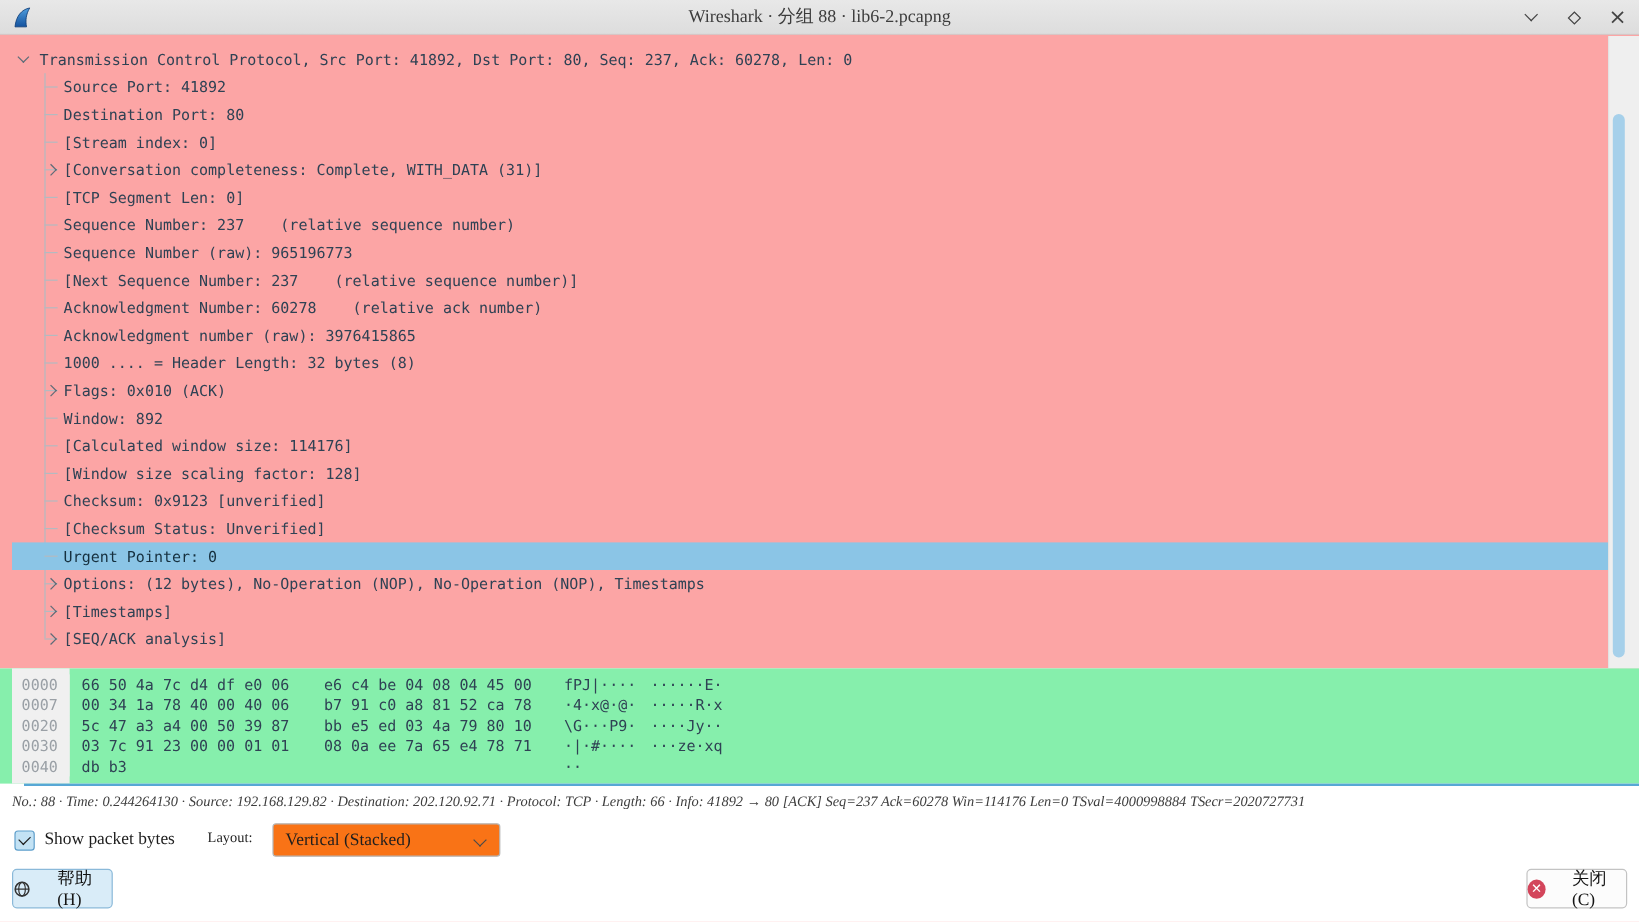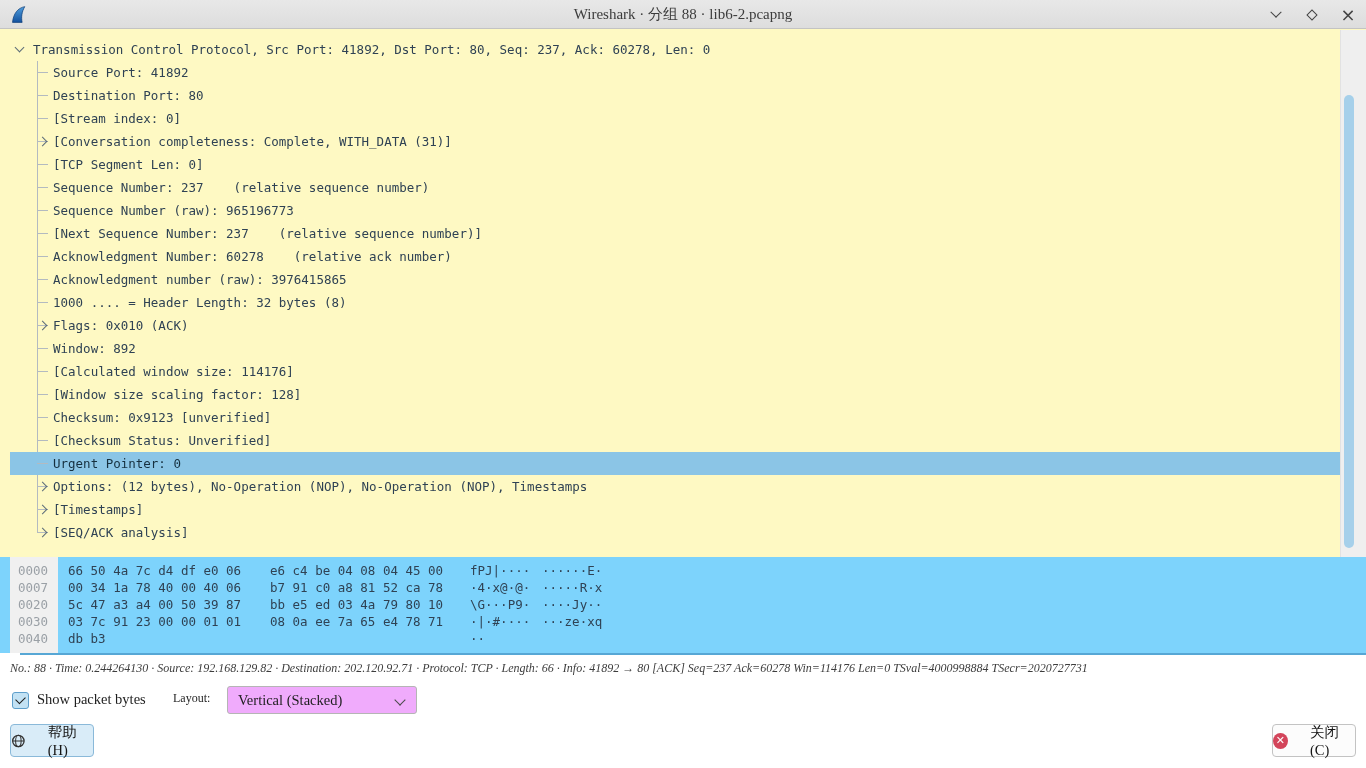--- a/index.html
+++ b/index.html
@@ -14,21 +14,21 @@
   .title { position:absolute; left:0; right:0; top:0; height:29px; line-height:29px;
            text-align:center; font-size:15px; color:#3c3c3c; }
   .winctl { position:absolute; right:8px; top:0; height:29px; display:flex; align-items:center; gap:16px; }
   .ctl { width:20px; height:20px; display:flex; align-items:center; justify-content:center; color:#444; cursor:default; }
   .chevdown { width:8px; height:8px; border-right:1.3px solid #444; border-bottom:1.3px solid #444;
               transform:rotate(45deg) translate(-2px,-2px); }
   .diamond { width:8px; height:8px; border:1.3px solid #444; transform:rotate(45deg); }
   .xglyph { font-size:18px; line-height:18px; font-family:"DejaVu Sans",sans-serif; }
 
   
-  .tree { position:absolute; top:29px; left:0; right:0; height:528px; background:#fef9c3;
+  .tree { position:absolute; top:29px; left:0; right:0; height:528px; background:#fca5a5;
           padding-top:9px; font-family:"DejaVu Sans Mono","Liberation Mono",monospace;
           font-size:12.5px; color:#2f4254; }
   .vguide { position:absolute; left:37px; top:32px; height:471px; width:0;
             border-left:1px solid #b3bac0; }
   .trow { position:relative; height:23px; line-height:23px; margin-left:10px; margin-right:26px; }
   .trow .tlabel { white-space:pre; }
   .trow.root { padding-left:23px; }
   .trow.child { padding-left:43px; }
   .trow.child::before { content:""; position:absolute; left:27px; top:11px; width:11px;
                         border-top:1px solid #b3bac0; }
@@ -39,21 +39,21 @@
   .chev.open  { left:6px;  top:6px;  transform:rotate(45deg); }
   .chev.closed{ left:29px; top:8px;  transform:rotate(-45deg); }
 
   
   .scrolltrack { position:absolute; top:30px; right:0; width:26px; height:527px;
                  background:#efefef; border-left:1px solid #e2e2e2; }
   .scrollthumb { position:absolute; left:3px; width:10px; top:65px; height:453px;
                  border-radius:5px; background:#a6d0ea; }
 
   
-  .hexpane { position:absolute; top:557px; left:0; right:0; height:96px; background:#7dd3fc;
+  .hexpane { position:absolute; top:557px; left:0; right:0; height:96px; background:#86efac;
              font-family:"DejaVu Sans Mono","Liberation Mono",monospace; font-size:12.5px;
              color:#2f4254; padding-top:5px; }
   .offsetbg { position:absolute; left:10px; top:0; width:48px; height:96px; background:#f0f0f0; }
   .hexline { position:relative; height:17px; line-height:17px; display:flex; white-space:pre; }
   .off { width:48px; padding-left:8px; margin-left:10px; color:#9aa0a6; background:#f0f0f0; }
   .hx1 { margin-left:10px; width:176px; }
   .hx2 { margin-left:26px; width:176px; }
   .as1 { margin-left:24px; width:64px; }
   .as2 { margin-left:8px; }
   .bluebar { position:absolute; top:653px; left:20px; right:0; height:2px; background:#57a7d5; }
@@ -62,21 +62,21 @@
   .bottom { position:absolute; top:655px; left:0; right:0; bottom:0; background:#f0f0f0; }
   .statusline { position:absolute; left:10px; top:6px; right:8px; font-style:italic;
                 font-size:12px; color:#3d3d3d; white-space:nowrap; }
   .checkbox { position:absolute; left:12px; top:37px; width:17px; height:17px;
               background:#c3e2f4; border:1px solid #5f9fcb; border-radius:3px; }
   .checkbox::after { content:""; position:absolute; left:3px; top:3px; width:8px; height:5px;
                      border-left:1.8px solid #1d1d1d; border-bottom:1.8px solid #1d1d1d;
                      transform:rotate(-45deg); }
   .cblabel { position:absolute; left:37px; top:36px; font-size:14.5px; color:#1e1e1e; }
   .layoutlabel { position:absolute; left:173px; top:36px; font-size:12px; color:#1e1e1e; }
-  .combo { position:absolute; left:227px; top:31px; width:190px; height:28px; background:#f0abfc;
+  .combo { position:absolute; left:227px; top:31px; width:190px; height:28px; background:#f97316;
            border:1px solid #b5b5b5; border-radius:3px; }
   .combotext { position:absolute; left:10px; top:0; height:26px; line-height:26px;
                font-size:14.5px; color:#1e1e1e; }
   .combochev { position:absolute; right:12px; top:9px; width:8px; height:8px;
                border-right:1.4px solid #4a4a4a; border-bottom:1.4px solid #4a4a4a;
                transform:rotate(45deg); }
   .btn { position:absolute; top:69px; height:33px; border-radius:4px; display:flex;
          align-items:center; justify-content:center; gap:22px; font-size:14.5px; color:#141414; }
   .btn-help { left:10px; width:84px; background:#d9ecf8; border:1px solid #8ab9d9; }
   .btn-close { right:10px; width:84px; background:#fcfcfc; border:1px solid #c3c3c3; }

